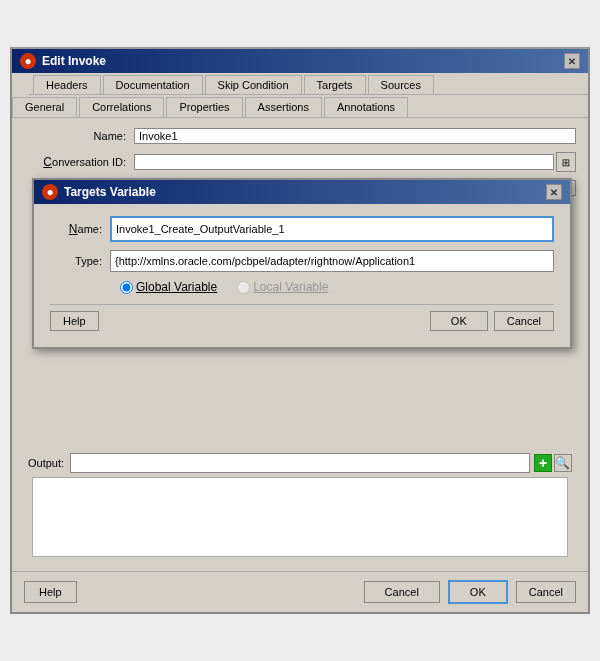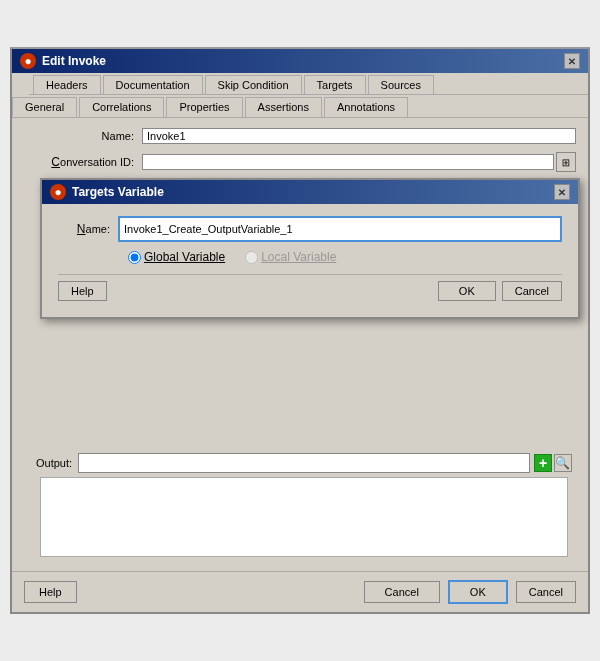--- a/index.html
+++ b/index.html
@@ -352,21 +352,21 @@
   </div>
 
   <div class="tab-row2">
     <div class="tab active">General</div>
     <div class="tab">Correlations</div>
     <div class="tab">Properties</div>
     <div class="tab">Assertions</div>
     <div class="tab">Annotations</div>
   </div>
 
-  <div class="content" style="position:relative;margin-left:8px;">
+  <div class="content" style="position:relative;">
 
     <div class="field-row">
       <span class="field-label">Name:</span>
       <input class="field-input" type="text" value="Invoke1" style="">
     </div>
 
     <div class="field-row">
       <span class="field-label"><span class="underline">C</span>onversation ID:</span>
       <div class="conv-id-row" style="flex:1;">
         <input class="field-input" type="text" style="flex: 1 1 0%;" value="">
@@ -408,20 +408,24 @@
           <div class="sub-close-btn">✕</div>
         </div>
 
         <div class="sub-content">
 
           <div class="sub-field-row">
             <span class="sub-label"><span class="underline">N</span>ame:</span>
             <input class="sub-input" type="text" value="Invoke1_Create_OutputVariable_1" style="">
           </div>
 
+          <div class="sub-field-row">
+            <span class="sub-label">Type:</span>
+            <input class="sub-input-type" type="text" value="{http://xmlns.oracle.com/pcbpel/adapter/rightnow/Application1" style="">
+          </div>
 
           <div class="radio-row">
             <label class="radio-label">
               <input type="radio" name="vartype" checked="" style="">
               <span>Global Variable</span>
             </label>
             <label class="radio-label disabled">
               <input type="radio" name="vartype" disabled="" style="">
               <span>Local Variable</span>
             </label>

